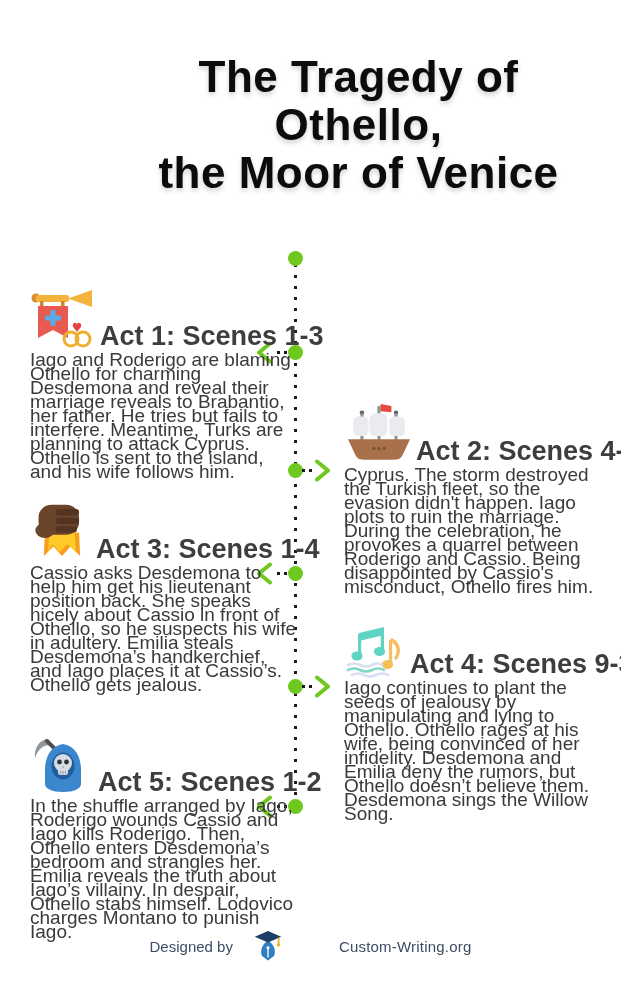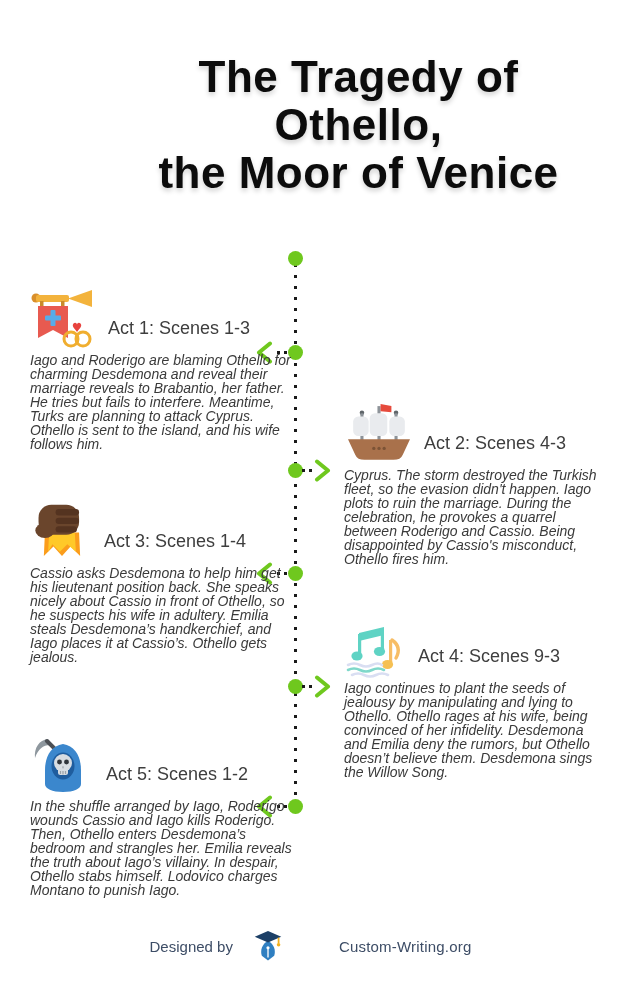--- a/index.html
+++ b/index.html
@@ -33,26 +33,26 @@
     background-image:radial-gradient(circle 1.5px at 3.5px 1.5px,#1a1a1a 97%,transparent);
     background-size:7px 3px;background-repeat:repeat-x;
   }
   .chev{position:absolute;width:17px;height:23px;}
   
   .act{position:absolute;}
   .act.left{left:30px;width:270px;}
   .act.right{left:344px;width:264px;}
   .act-head{display:flex;align-items:flex-end;gap:2px;}
   .act-head h2{
-    margin:8px;font-size:18px;line-height:27px;font-weight:400;color:#3e3e3e;
+    margin:0;font-size:27px;line-height:27px;font-weight:700;color:#3e3e3e;
     letter-spacing:0;white-space:nowrap;
   }
   .act-icon{flex:0 0 auto;display:block;}
   .act-body{
-    margin:3px 0 0 0;font-size:14px;line-height:14px;color:#3a3a3a;font-style:italic;
+    margin:3px 0 0 0;font-size:19px;line-height:14px;color:#3a3a3a;
   }
   
   .footer{
     position:absolute;top:930px;left:0;width:621px;display:flex;
     align-items:center;justify-content:center;gap:20px;
     font-size:15px;color:#3d4d66;
   }
   .footer .brand{letter-spacing:.2px;margin-left:36px;}
 </style>
 </head>

